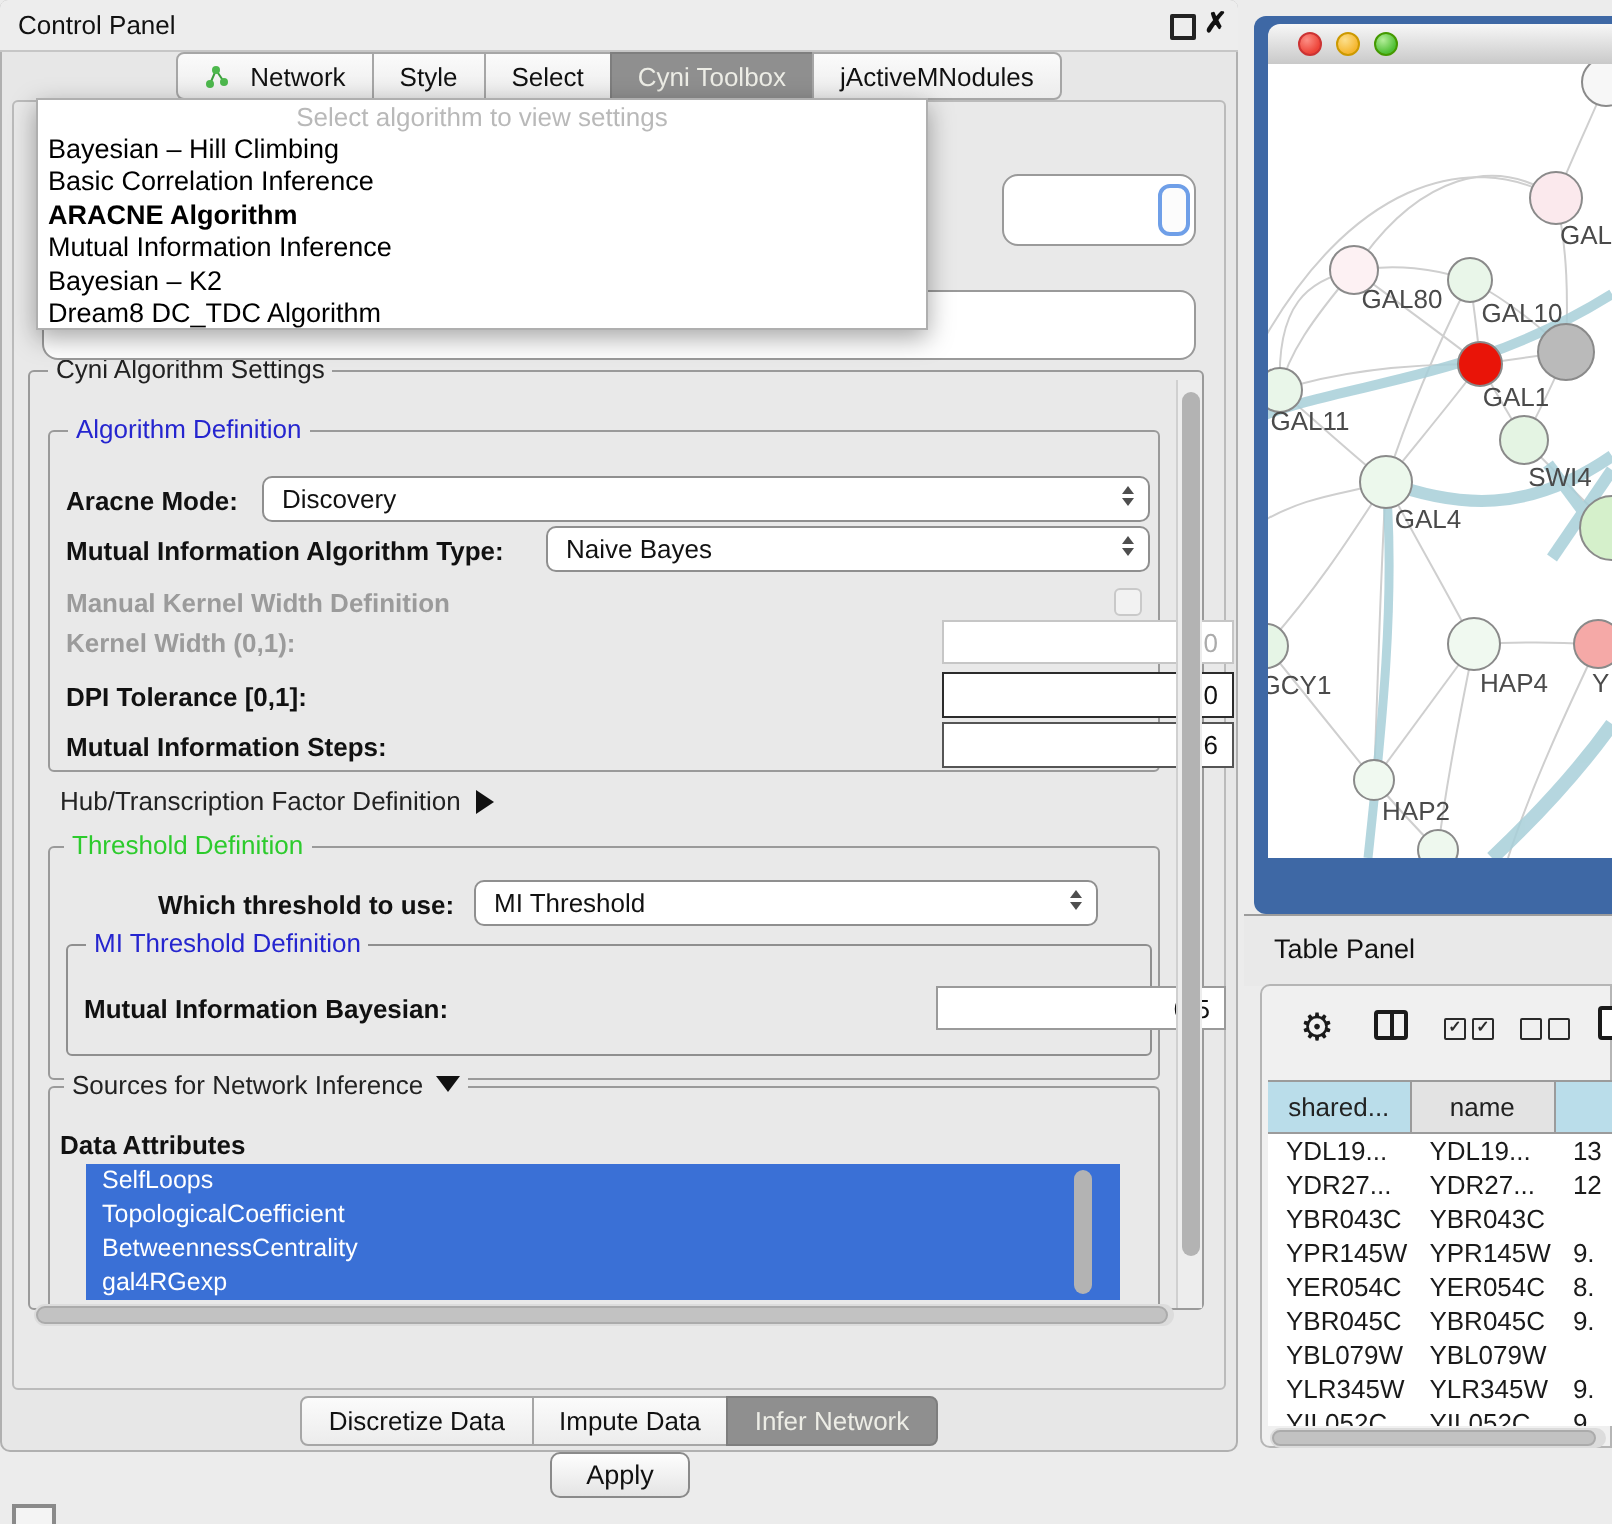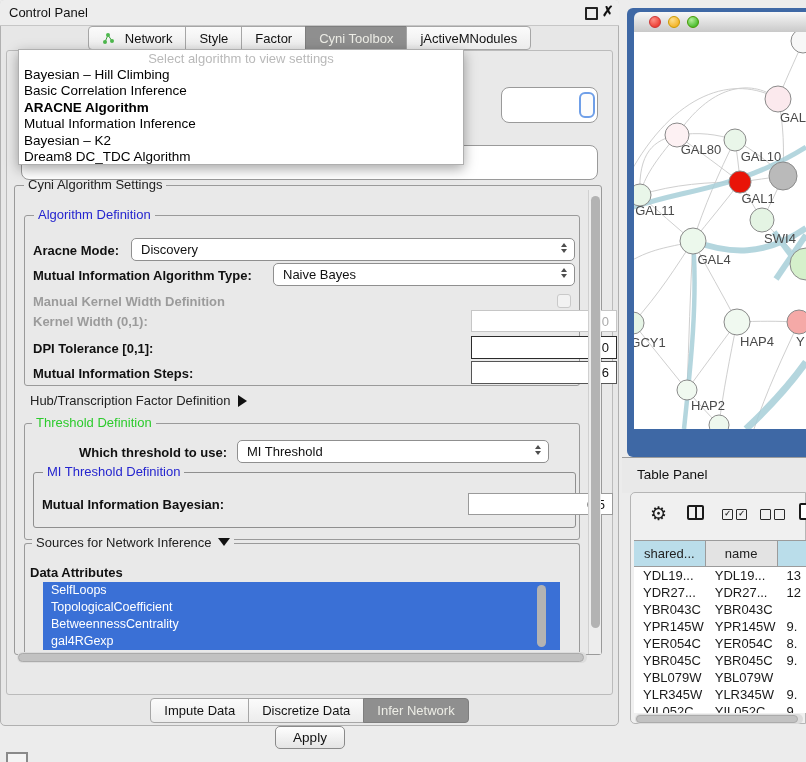--- a/index.html
+++ b/index.html
@@ -113,21 +113,21 @@
             <circle cx="3" cy="10" r="2" fill="#4DB84D"></circle>
             <circle cx="6" cy="3" r="2" fill="#4DB84D"></circle>
             <circle cx="10" cy="9" r="2" fill="#4DB84D"></circle>
           </svg>
           <span>Network</span>
         </div>
         <div class="tab">
           <span>Style</span>
         </div>
         <div class="tab">
-          <span>Factor</span>
+          <span>Select</span>
         </div>
         <div class="tab sel">
           <span>Cyni Toolbox</span>
         </div>
         <div class="tab">
           <span>jActiveMNodules</span>
         </div>
       </div>
 
     <div class="abs cp-body" style="left:5px;top:49px;">
@@ -225,24 +225,24 @@
           <div class="dd-item">Basic Correlation Inference</div>
           <div class="dd-item hl">ARACNE Algorithm</div>
           <div class="dd-item">Mutual Information Inference</div>
           <div class="dd-item">Bayesian – K2</div>
           <div class="dd-item">Dream8 DC_TDC Algorithm</div>
         </div>
     </div>
 
     <div class="abs tabrow bottom-tabs" id="bottom-tabs" style="left:-1px;top:697px;">
         <div class="tab">
+          <span>Discretize Data</span>
+        </div>
+        <div class="tab">
           <span>Impute Data</span>
-        </div>
-        <div class="tab">
-          <span>Discretize Data</span>
         </div>
         <div class="tab sel">
           <span>Infer Network</span>
         </div>
       </div>
   </div>
 
   <div class="abs net-frame">
     <div class="net-titlebar">
       <span class="light" style="left:15px;background:radial-gradient(circle at 35% 30%,#FC8F85,#ED4338 70%);border:1px solid #C33;"></span>

